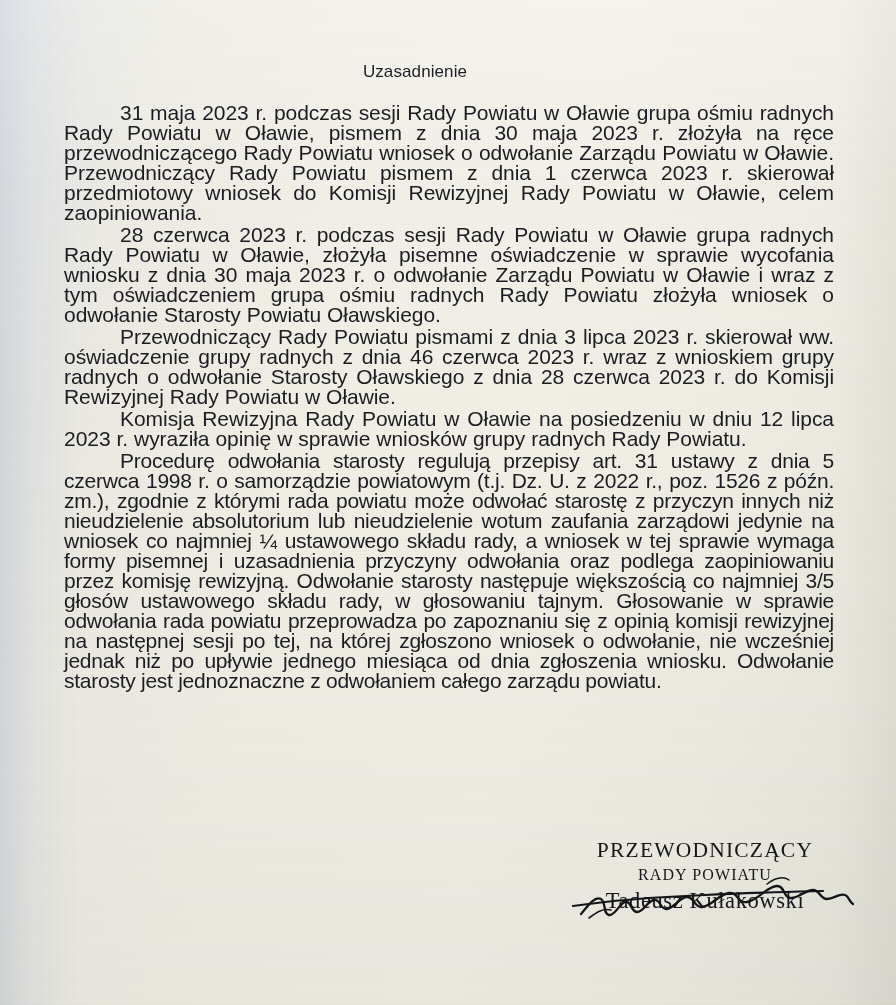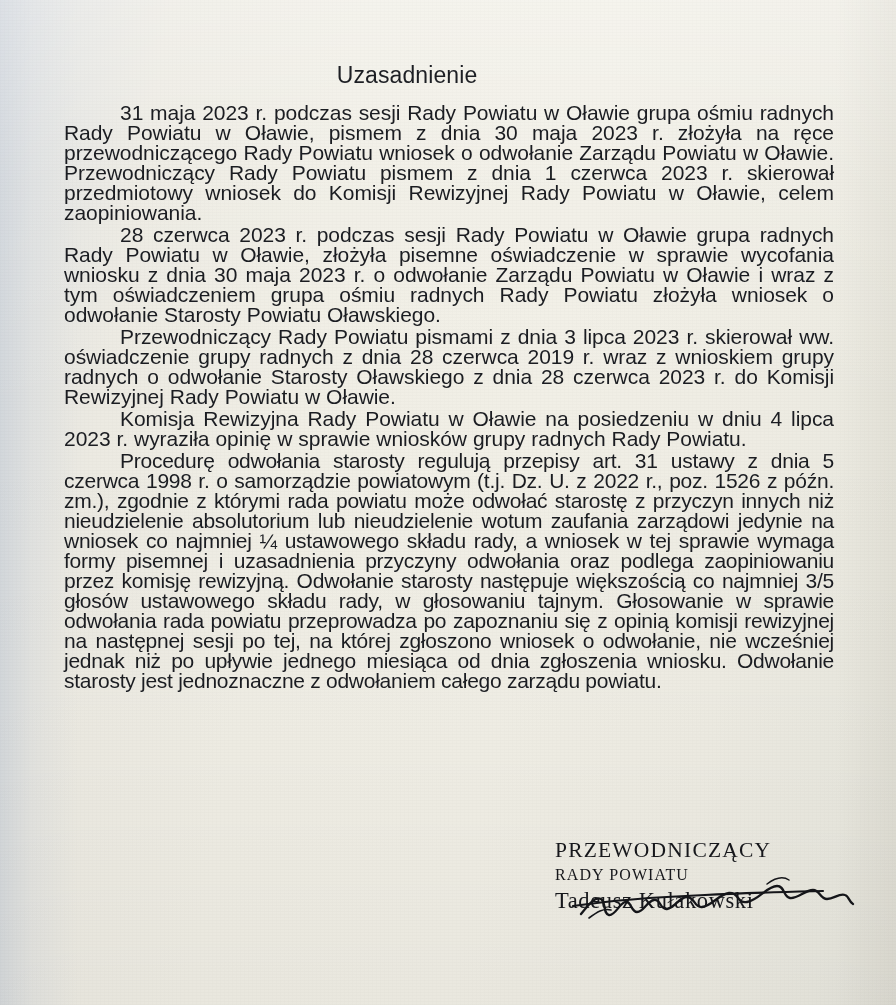--- a/index.html
+++ b/index.html
@@ -81,24 +81,24 @@
   
   .doc-body {
     position: relative;
     z-index: 3;
     padding: 0;
   }
 
   .doc-title {
     position: absolute;
     top: 62px;
-    left: 8px;
+    left: 16px;
     width: 798px;
     text-align: center;
-    font-size: 23px;
+    font-size: 17px;
     color: #1d1f24;
     letter-spacing: 0.1px;
   }
 
   .doc-content {
     position: absolute;
     top: 101px;
     left: 62px;
     width: 774px;
   }
@@ -120,21 +120,21 @@
     word-spacing: -0.1px;
   }
 
   
   .signature-block {
     position: absolute;
     top: 838px;
     left: 555px;
     width: 300px;
     z-index: 4;
-    text-align: left;
+    text-align: center;
     color: #17181c;
   }
 
   .sig-role-line1,
   .sig-role-line2 {
     font-family: "Liberation Serif", serif;
     font-size: 21.5px;
     line-height: 25px;
     letter-spacing: 1.2px;
     white-space: nowrap;
@@ -191,22 +191,22 @@
   <div class="scan-edge-left"></div>
   <div class="scan-edge-right"></div>
 
   <div class="doc-body">
 
     <div class="doc-title">Uzasadnienie</div>
 
     <div class="doc-content">
       <p class="doc-paragraph">31 maja 2023 r. podczas sesji Rady Powiatu w Oławie grupa ośmiu radnych Rady Powiatu w Oławie, pismem z dnia 30 maja 2023 r. złożyła na ręce przewodniczącego Rady Powiatu wniosek o odwołanie Zarządu Powiatu w Oławie. Przewodniczący Rady Powiatu pismem z dnia 1 czerwca 2023 r. skierował przedmiotowy wniosek do Komisji Rewizyjnej Rady Powiatu w Oławie, celem zaopiniowania.</p>
       <p class="doc-paragraph">28 czerwca 2023 r. podczas sesji Rady Powiatu w Oławie grupa radnych Rady Powiatu w Oławie, złożyła pisemne oświadczenie w sprawie wycofania wniosku z dnia 30 maja 2023 r. o odwołanie Zarządu Powiatu w Oławie i wraz z tym oświadczeniem grupa ośmiu radnych Rady Powiatu złożyła wniosek o odwołanie Starosty Powiatu Oławskiego.</p>
-      <p class="doc-paragraph">Przewodniczący Rady Powiatu pismami z dnia 3 lipca 2023 r. skierował ww. oświadczenie grupy radnych z dnia 28 czerwca 2019 r. wraz z wnioskiem grupy radnych o odwołanie Starosty Oławskiego z dnia 28 czerwca 2023 r. do Komisji Rewizyjnej Rady Powiatu w Oławie.</p>
-      <p class="doc-paragraph">Komisja Rewizyjna Rady Powiatu w Oławie na posiedzeniu w dniu 4 lipca 2023 r. wyraziła opinię w sprawie wniosków grupy radnych Rady Powiatu.</p>
+      <p class="doc-paragraph">Przewodniczący Rady Powiatu pismami z dnia 3 lipca 2023 r. skierował ww. oświadczenie grupy radnych z dnia 46 czerwca 2023 r. wraz z wnioskiem grupy radnych o odwołanie Starosty Oławskiego z dnia 28 czerwca 2023 r. do Komisji Rewizyjnej Rady Powiatu w Oławie.</p>
+      <p class="doc-paragraph">Komisja Rewizyjna Rady Powiatu w Oławie na posiedzeniu w dniu 12 lipca 2023 r. wyraziła opinię w sprawie wniosków grupy radnych Rady Powiatu.</p>
       <p class="doc-paragraph p-tight">Procedurę odwołania starosty regulują przepisy art. 31 ustawy z dnia 5 czerwca 1998 r. o samorządzie powiatowym (t.j. Dz. U. z 2022 r., poz. 1526 z późn. zm.), zgodnie z którymi rada powiatu może odwołać starostę z przyczyn innych niż nieudzielenie absolutorium lub nieudzielenie wotum zaufania zarządowi jedynie na wniosek co najmniej ¼ ustawowego składu rady, a wniosek w tej sprawie wymaga formy pisemnej i uzasadnienia przyczyny odwołania oraz podlega zaopiniowaniu przez komisję rewizyjną. Odwołanie starosty następuje większością co najmniej 3/5 głosów ustawowego składu rady, w głosowaniu tajnym. Głosowanie w sprawie odwołania rada powiatu przeprowadza po zapoznaniu się z opinią komisji rewizyjnej na następnej  sesji po tej, na której zgłoszono wniosek o odwołanie, nie wcześniej jednak niż po upływie jednego miesiąca od dnia zgłoszenia wniosku. Odwołanie starosty jest jednoznaczne z odwołaniem całego zarządu powiatu.</p>
     </div>
 
     <div class="signature-block">
       <div class="sig-role-line1">PRZEWODNICZĄCY</div>
       <div class="sig-role-line2">RADY POWIATU</div>
 
       <div class="sig-ink">
         <svg viewBox="0 0 330 62" xmlns="http://www.w3.org/2000/svg" aria-hidden="true">
           <g fill="none" stroke="#15161a" stroke-linecap="round" stroke-linejoin="round">

